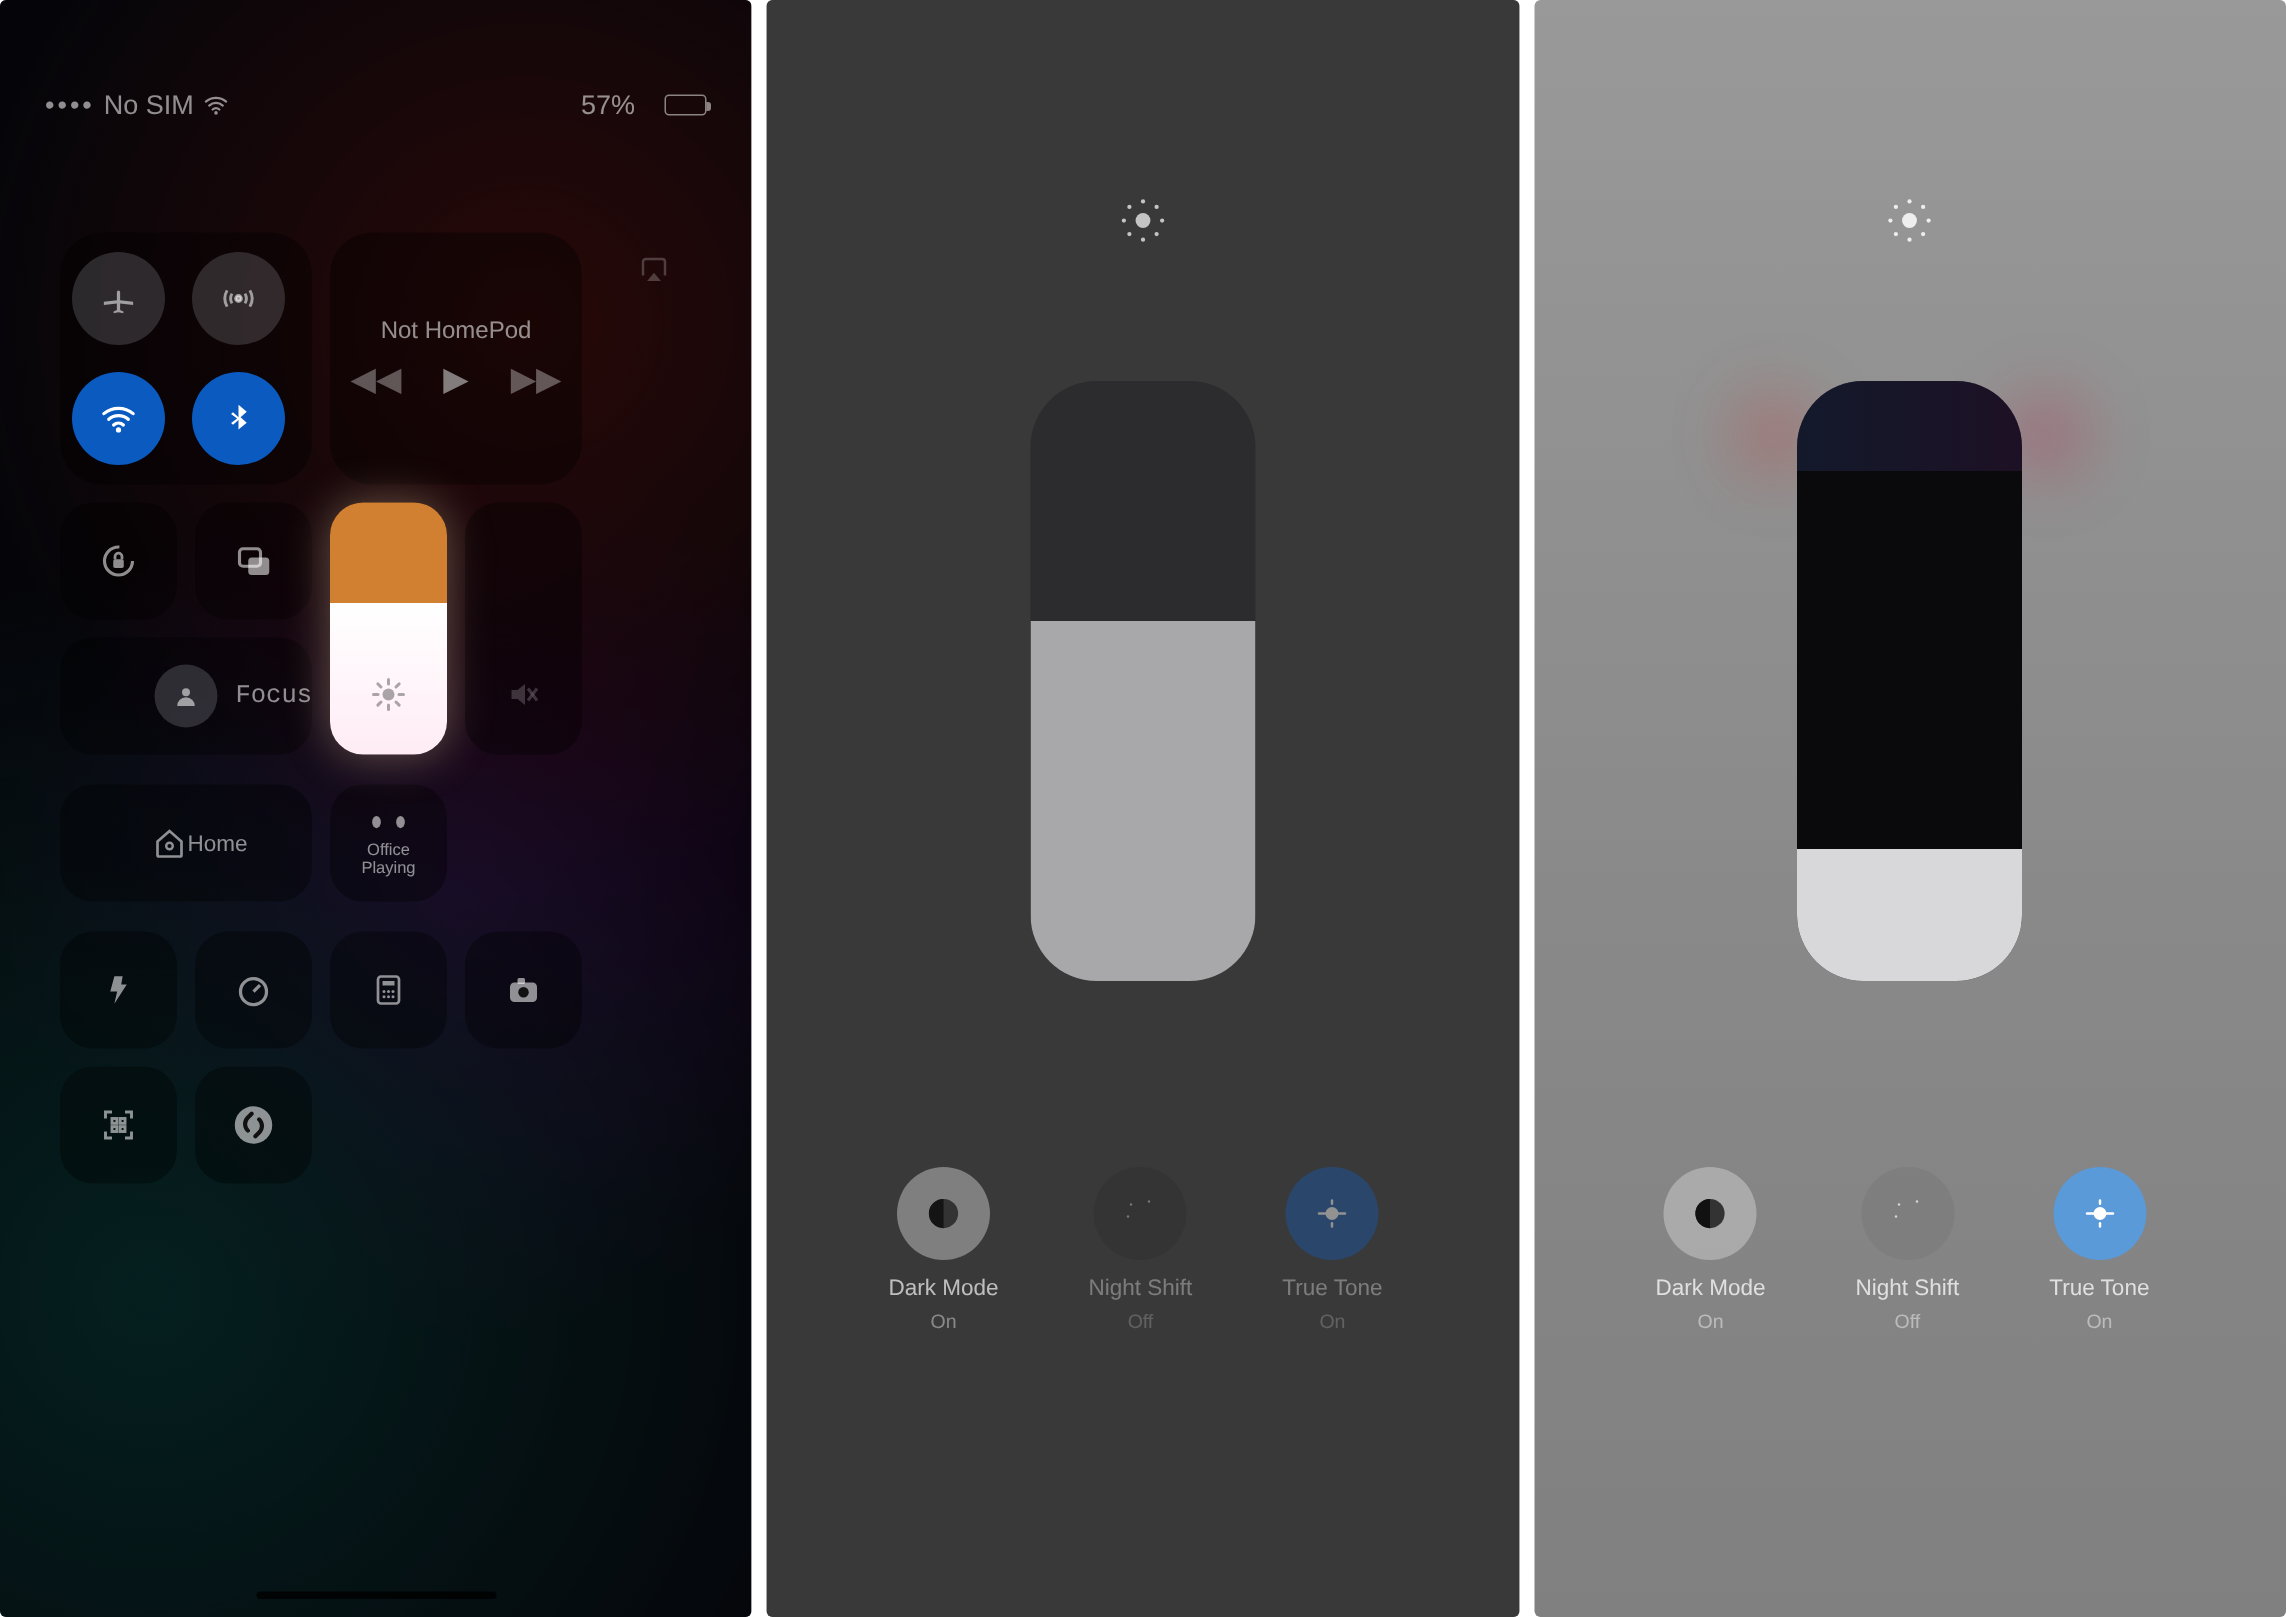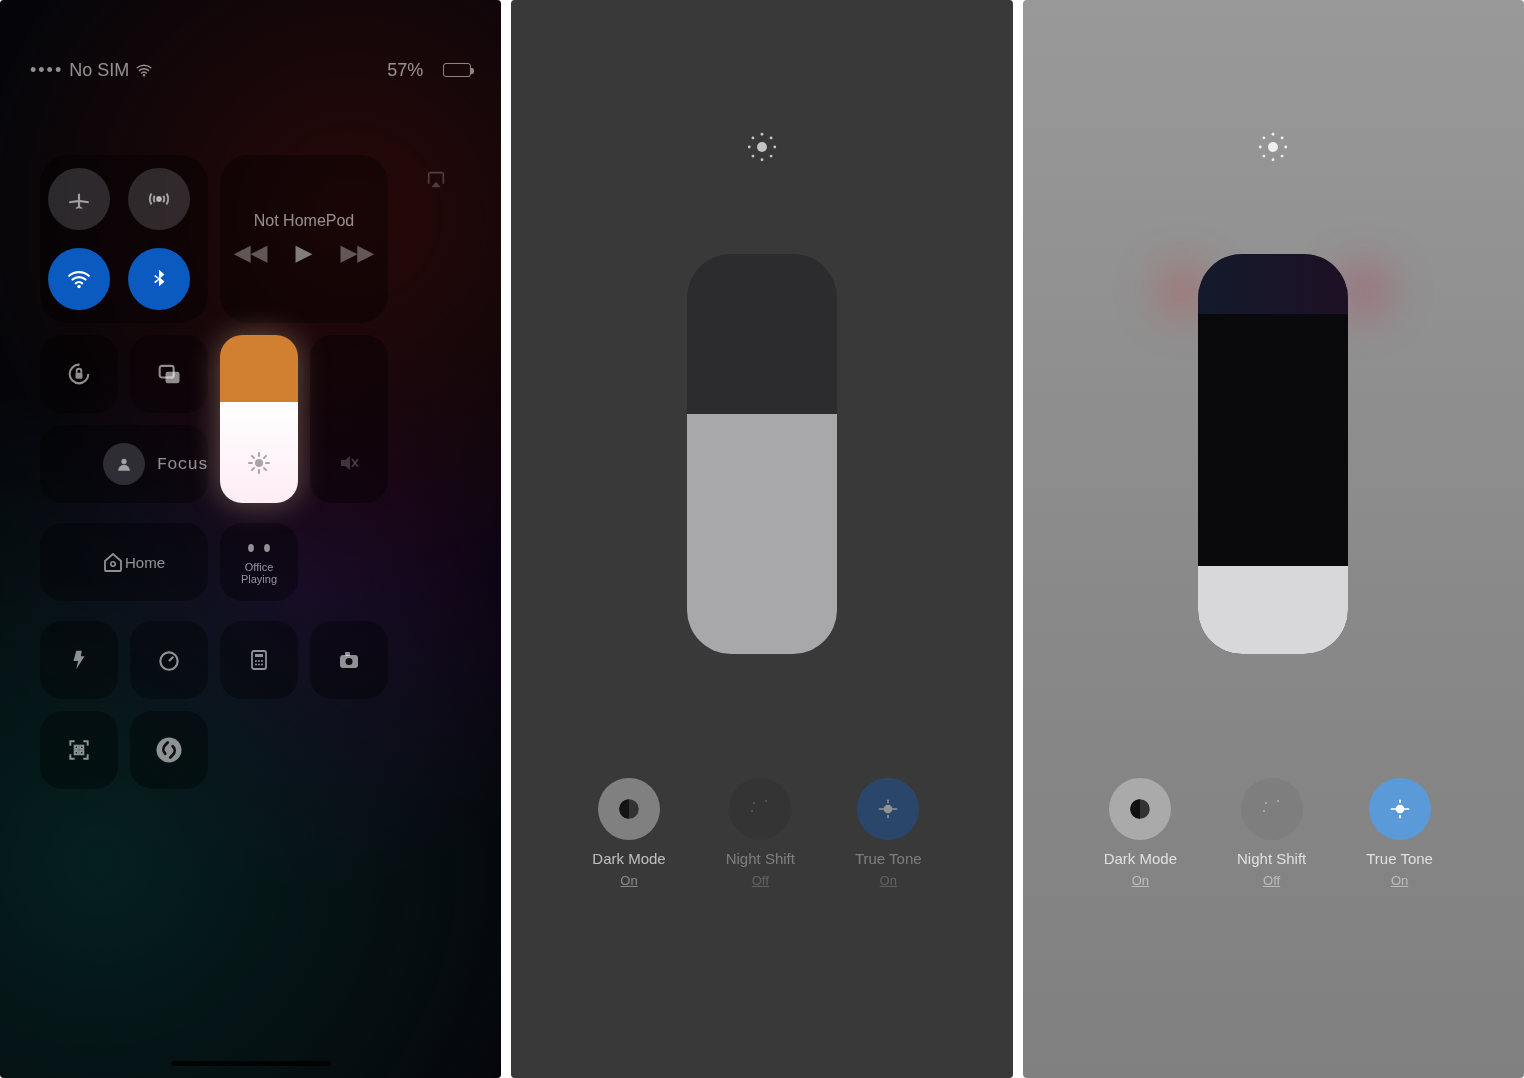--- a/index.html
+++ b/index.html
@@ -156,21 +156,21 @@
   }
   .exp-btn .bubble {
     width: 62px; height: 62px; border-radius: 50%;
     display:flex; align-items:center; justify-content:center;
   }
   .bubble.gray-light { background: rgba(200,200,200,0.55); color:#333; }
   .bubble.gray-dark  { background: rgba(40,40,40,0.6); color:rgba(255,255,255,0.7); }
   .bubble.blue       { background: #1a5aa8; color:#fff; }
   .bubble.blue-light { background: #5a9ad8; color:#fff; }
   .bubble.gray-mid   { background: rgba(120,120,120,0.5); color:rgba(255,255,255,0.7); }
-  .exp-btn .sub { font-size: 13px; opacity:.6; margin-top:-4px;text-decoration:underline;}
+  .exp-btn .sub { font-size: 13px; opacity:.6; margin-top:-4px;}
   .s2 .exp-btn { opacity: .45; }
   .s2 .exp-btn:first-child { opacity: .9; }
 
   svg { display:block; }
 </style>
 </head>
 <body>
 
 <svg width="0" height="0" style="position:absolute">
   <defs>

